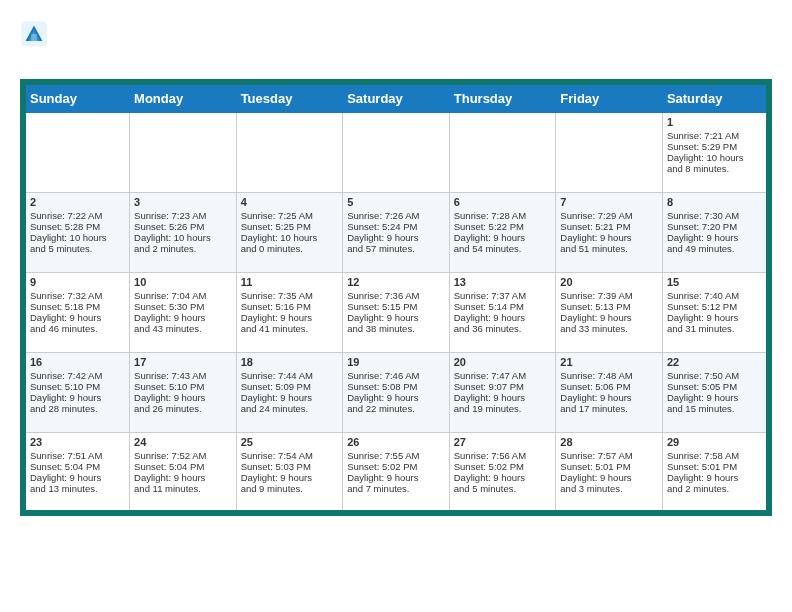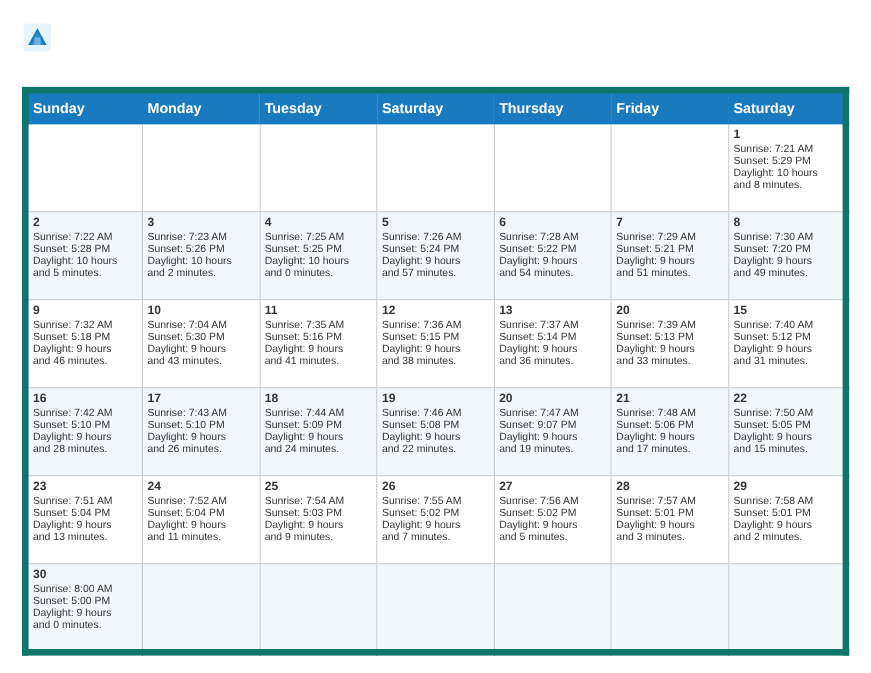--- a/index.html
+++ b/index.html
@@ -337,30 +337,15 @@
             <div>and 3 minutes.</div>
           </td>
           <td>
             <span class="day-num">29</span>
             <div>Sunrise: 7:58 AM</div>
             <div>Sunset: 5:01 PM</div>
             <div>Daylight: 9 hours</div>
             <div>and 2 minutes.</div>
           </td>
         </tr>
-        <tr class="row-shaded">
-          <td>
-            <span class="day-num">30</span>
-            <div>Sunrise: 8:00 AM</div>
-            <div>Sunset: 5:00 PM</div>
-            <div>Daylight: 9 hours</div>
-            <div>and 0 minutes.</div>
-          </td>
-          <td class="empty"></td>
-          <td class="empty"></td>
-          <td class="empty"></td>
-          <td class="empty"></td>
-          <td class="empty"></td>
-          <td class="empty"></td>
-        </tr>
       </tbody>
   </table>
 </div>
 
 </body></html>

